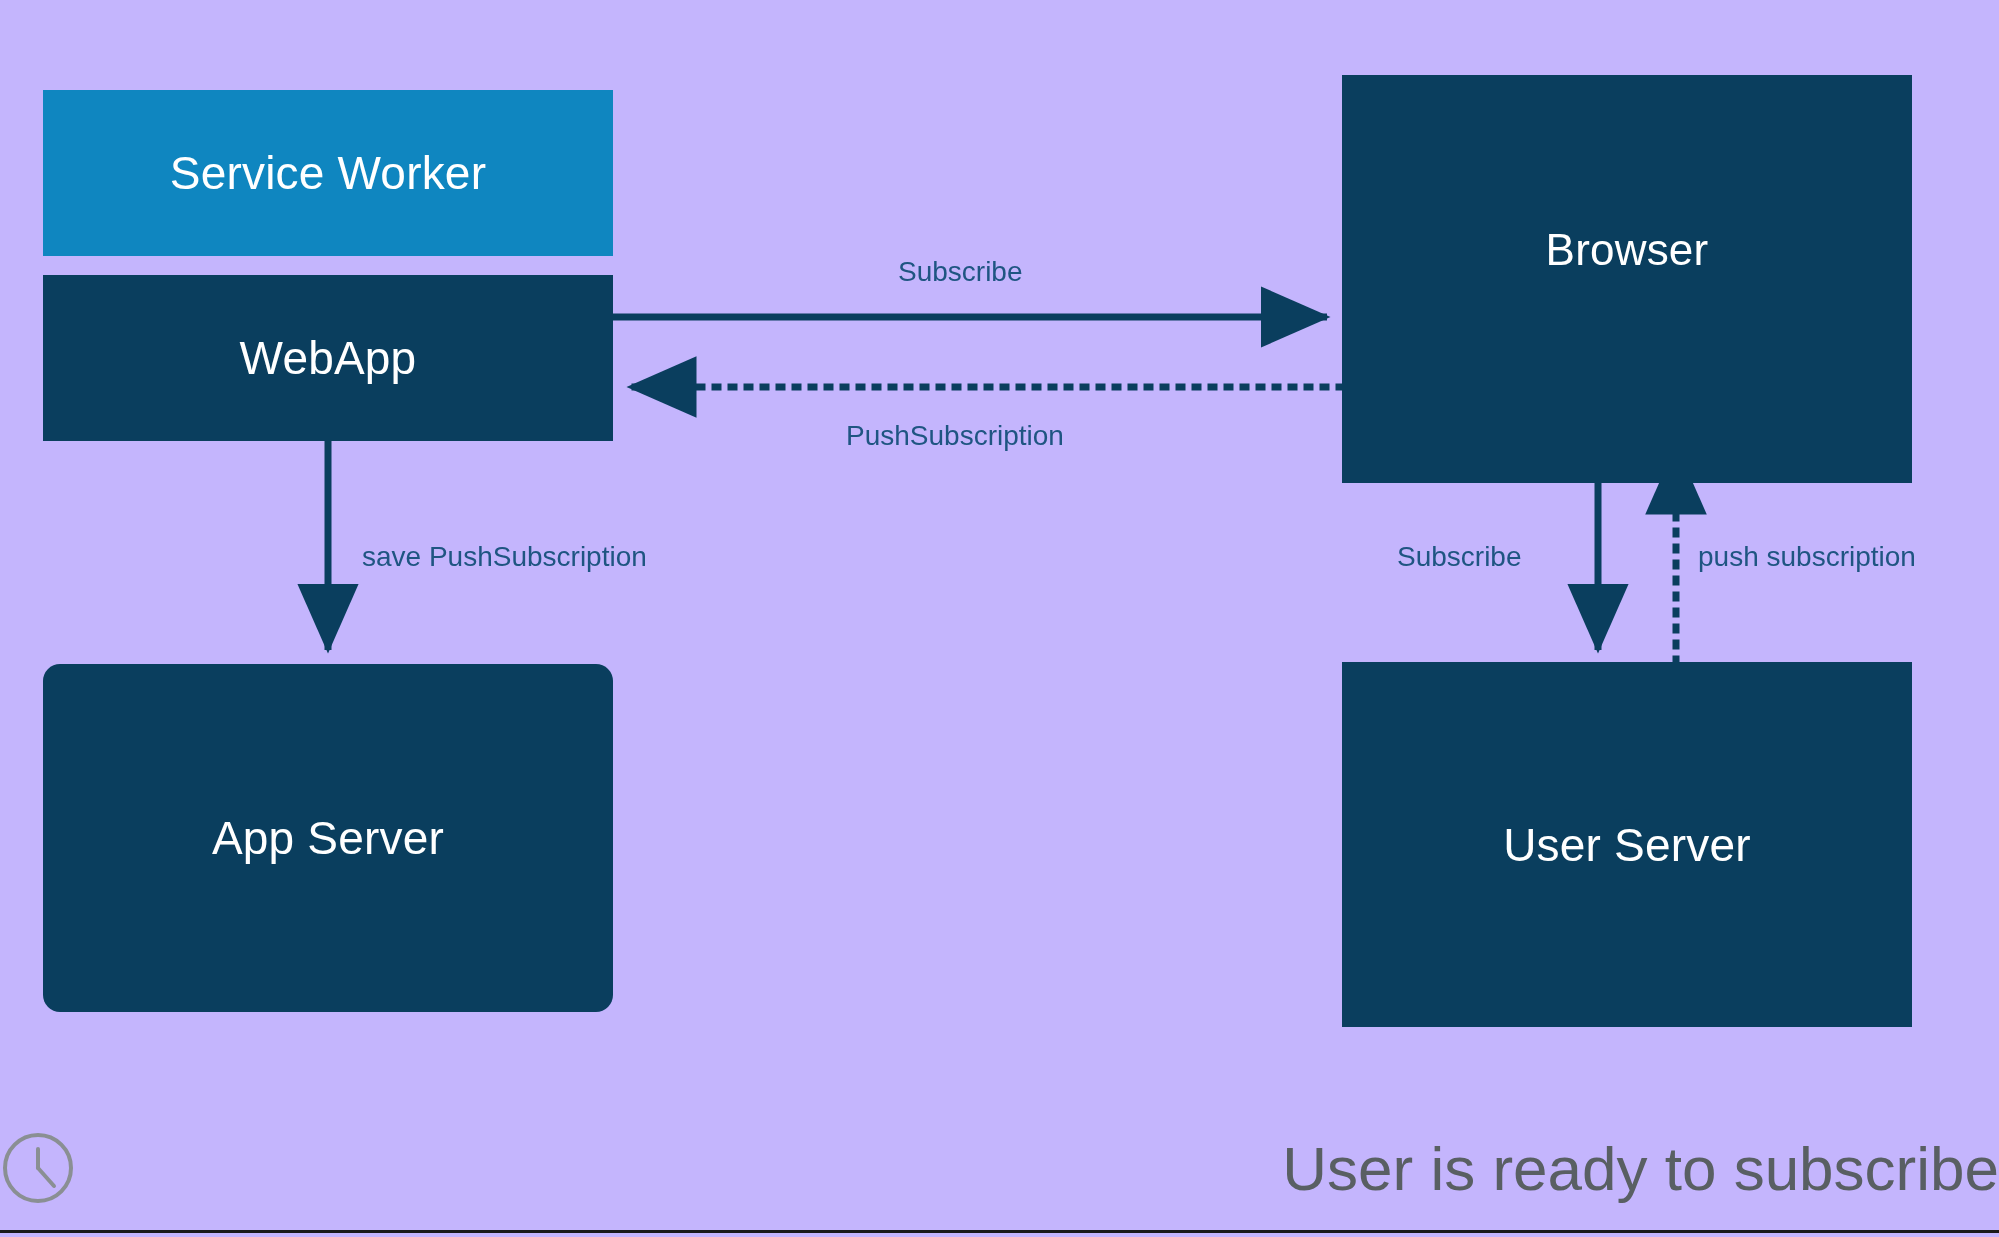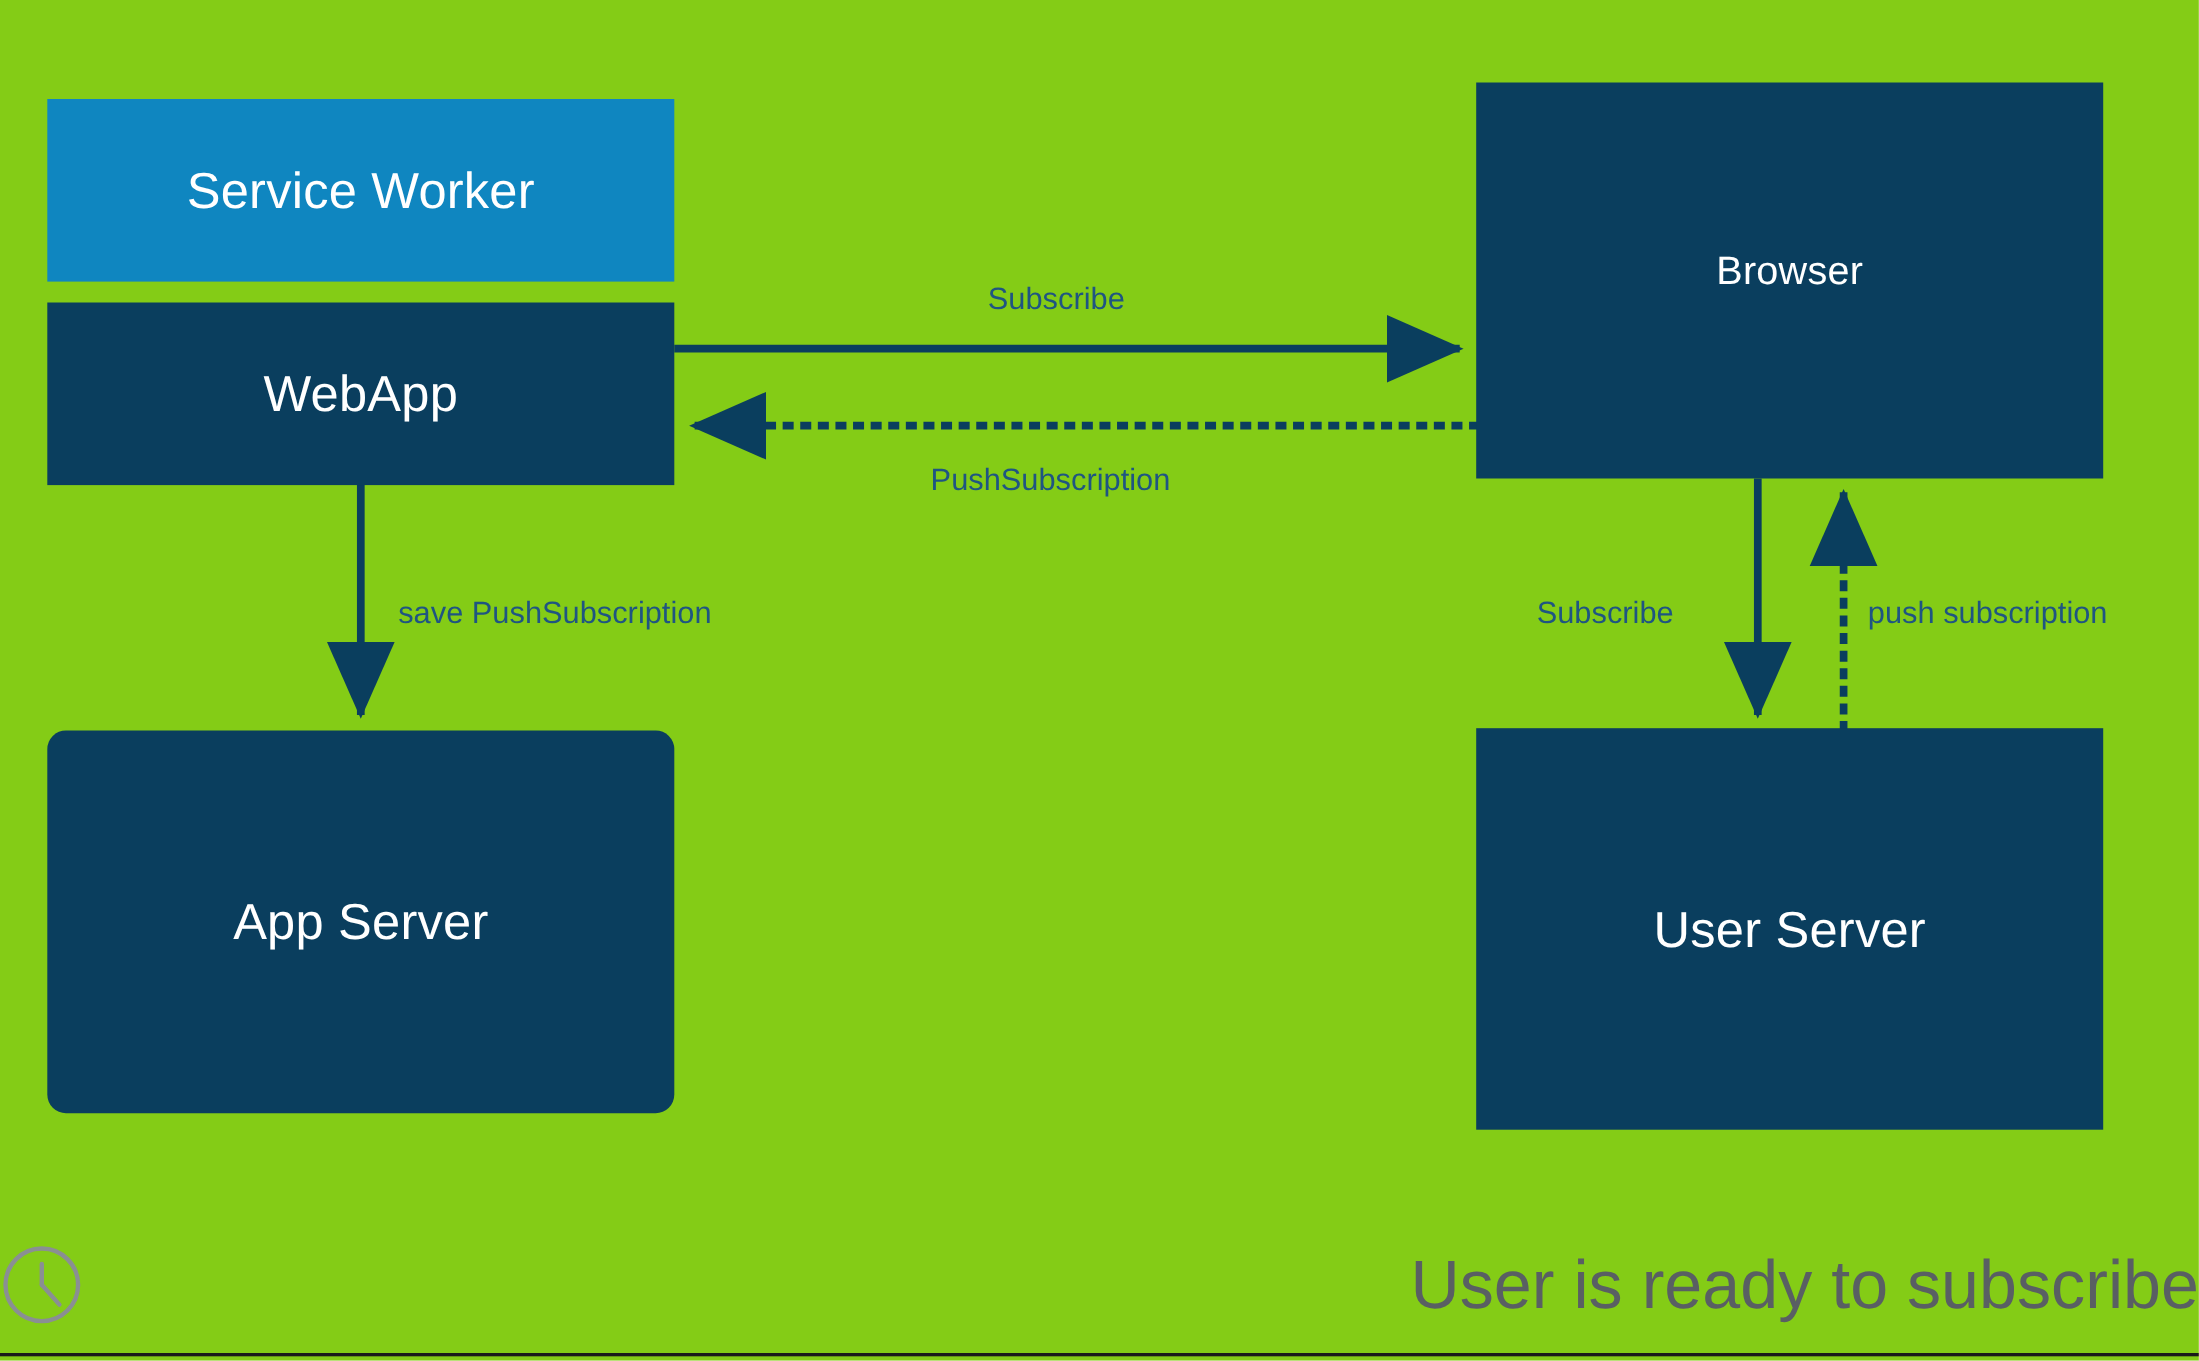--- a/index.html
+++ b/index.html
@@ -7,21 +7,21 @@
     padding: 0;
     background: #ffffff;
   }
   body {
     font-family: "Liberation Sans", sans-serif;
   }
   #stage {
     position: relative;
     width: 1999px;
     height: 1237px;
-    background: #84cc16;
+    background: #c4b5fd;
     overflow: hidden;
   }
 
   
   .node {
     position: absolute;
     display: flex;
     align-items: center;
     justify-content: center;
     color: #ffffff;
@@ -40,22 +40,22 @@
   #node-webapp {
     left: 43px;  top: 275px; width: 570px; height: 166px;
     font-size: 46px;
   }
   #node-app-server {
     left: 43px;  top: 664px; width: 570px; height: 348px;
     font-size: 46px;
     border-radius: 17px;
   }
   #node-browser {
-    left: 1342px; top: 75px;  width: 570px; height: 360px;
-    font-size: 36px;
+    left: 1342px; top: 75px;  width: 570px; height: 408px;
+    font-size: 44px;
     align-items: flex-start;
     padding-top: 150px;
   }
   #node-push-server {
     left: 1342px; top: 662px; width: 570px; height: 365px;
     font-size: 46px;
   }
 
   
   .edge-label {

